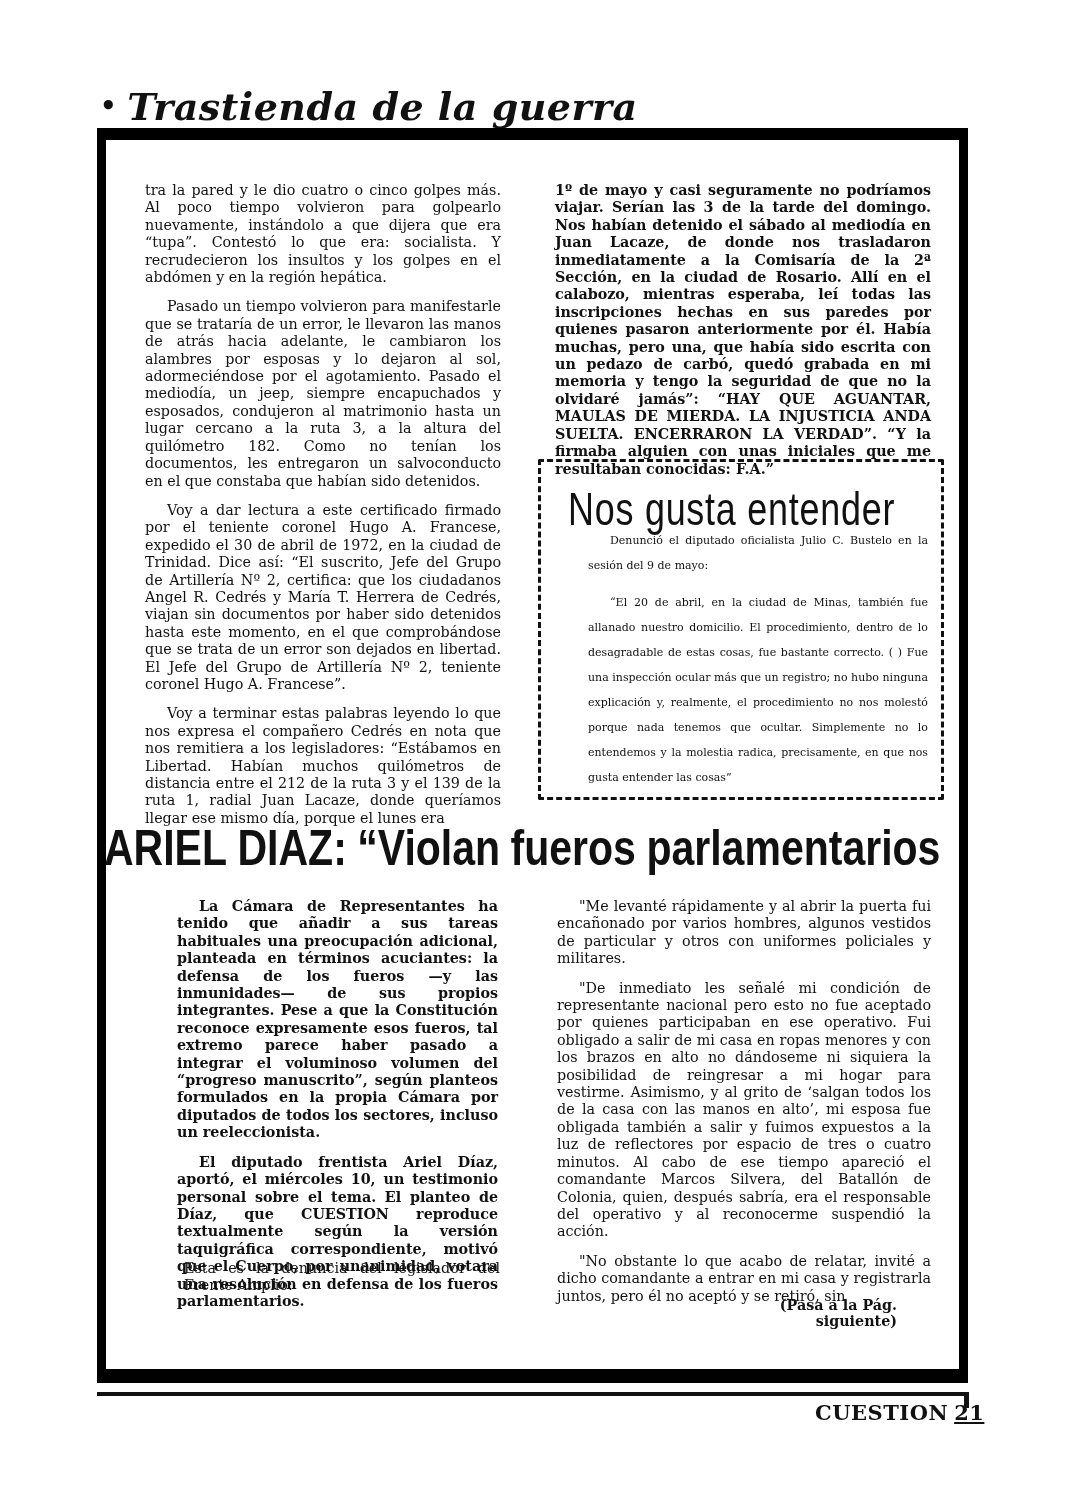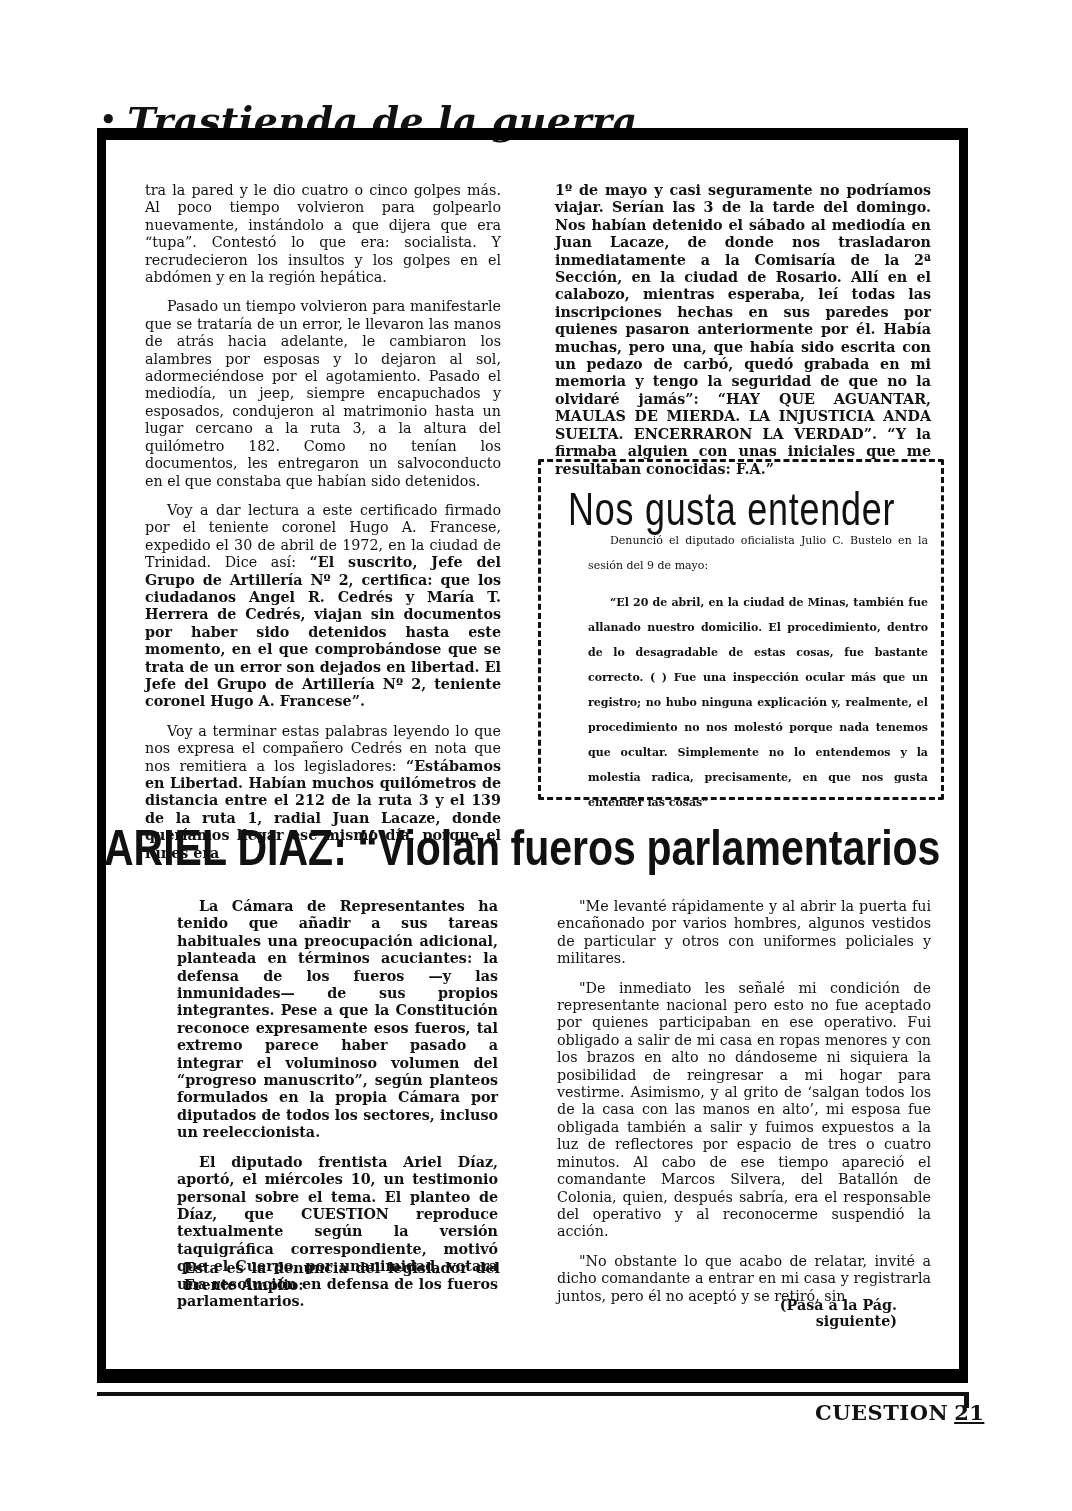--- a/index.html
+++ b/index.html
@@ -1,32 +1,32 @@
 <!DOCTYPE html>
 <html><head>
   <meta charset="utf-8">
   <style>
     html, body { margin: 0; padding: 0; background: #ffffff; }
     body { width: 1072px; height: 1511px; position: relative; overflow: hidden;
            font-family: "DejaVu Serif", "Liberation Serif", serif; color: #111; }
 
-    .section-title { position: absolute; left: 100px; top: 94px; height: 50px;
+    .section-title { position: absolute; left: 100px; top: 80px; height: 50px;
       font-family: "DejaVu Serif", serif; font-weight: bold; font-style: italic;
       font-size: 38px; letter-spacing: 0.5px; line-height: 50px; white-space: nowrap; }
     .section-title .bullet { font-style: normal; font-size: 26px; vertical-align: 6px; margin-right: 10px; }
 
     .frame { position: absolute; left: 97px; top: 128px; width: 871px; height: 1255px;
       box-sizing: border-box; border-top: 12px solid #000; border-bottom: 14px solid #000;
       border-left: 9px solid #000; border-right: 9px solid #000; }
 
     .col { position: absolute; font-size: 14.3px; line-height: 17.4px; text-align: justify; }
     .col p { margin: 12px; text-indent: 0; }
     .col p.ind { text-indent: 22px; }
     .col p.gap { margin-top: 5px; }
-    .b { font-weight: bold; }
+    .b { font-weight: normal; }
 
     #col1 { left: 133px; top: 170px; width: 380px; }
     #col2 { left: 543px; top: 170px; width: 400px; font-weight: bold; }
 
     .boxed { position: absolute; left: 538px; top: 459px; width: 406px; height: 341px;
       box-sizing: border-box; border: 3px dashed #111; border-radius: 2px; }
     .boxed-title { position: absolute; left: 568px; top: 481px; width: 360px;
       font-family: "Liberation Sans", "DejaVu Sans", sans-serif; font-size: 46px;
       transform: scaleX(0.78); transform-origin: left center; line-height: 56px; letter-spacing: 1px; white-space: nowrap; }
     #boxtext { left: 576px; top: 516px; width: 364px; font-size: 11px; line-height: 25px; }

